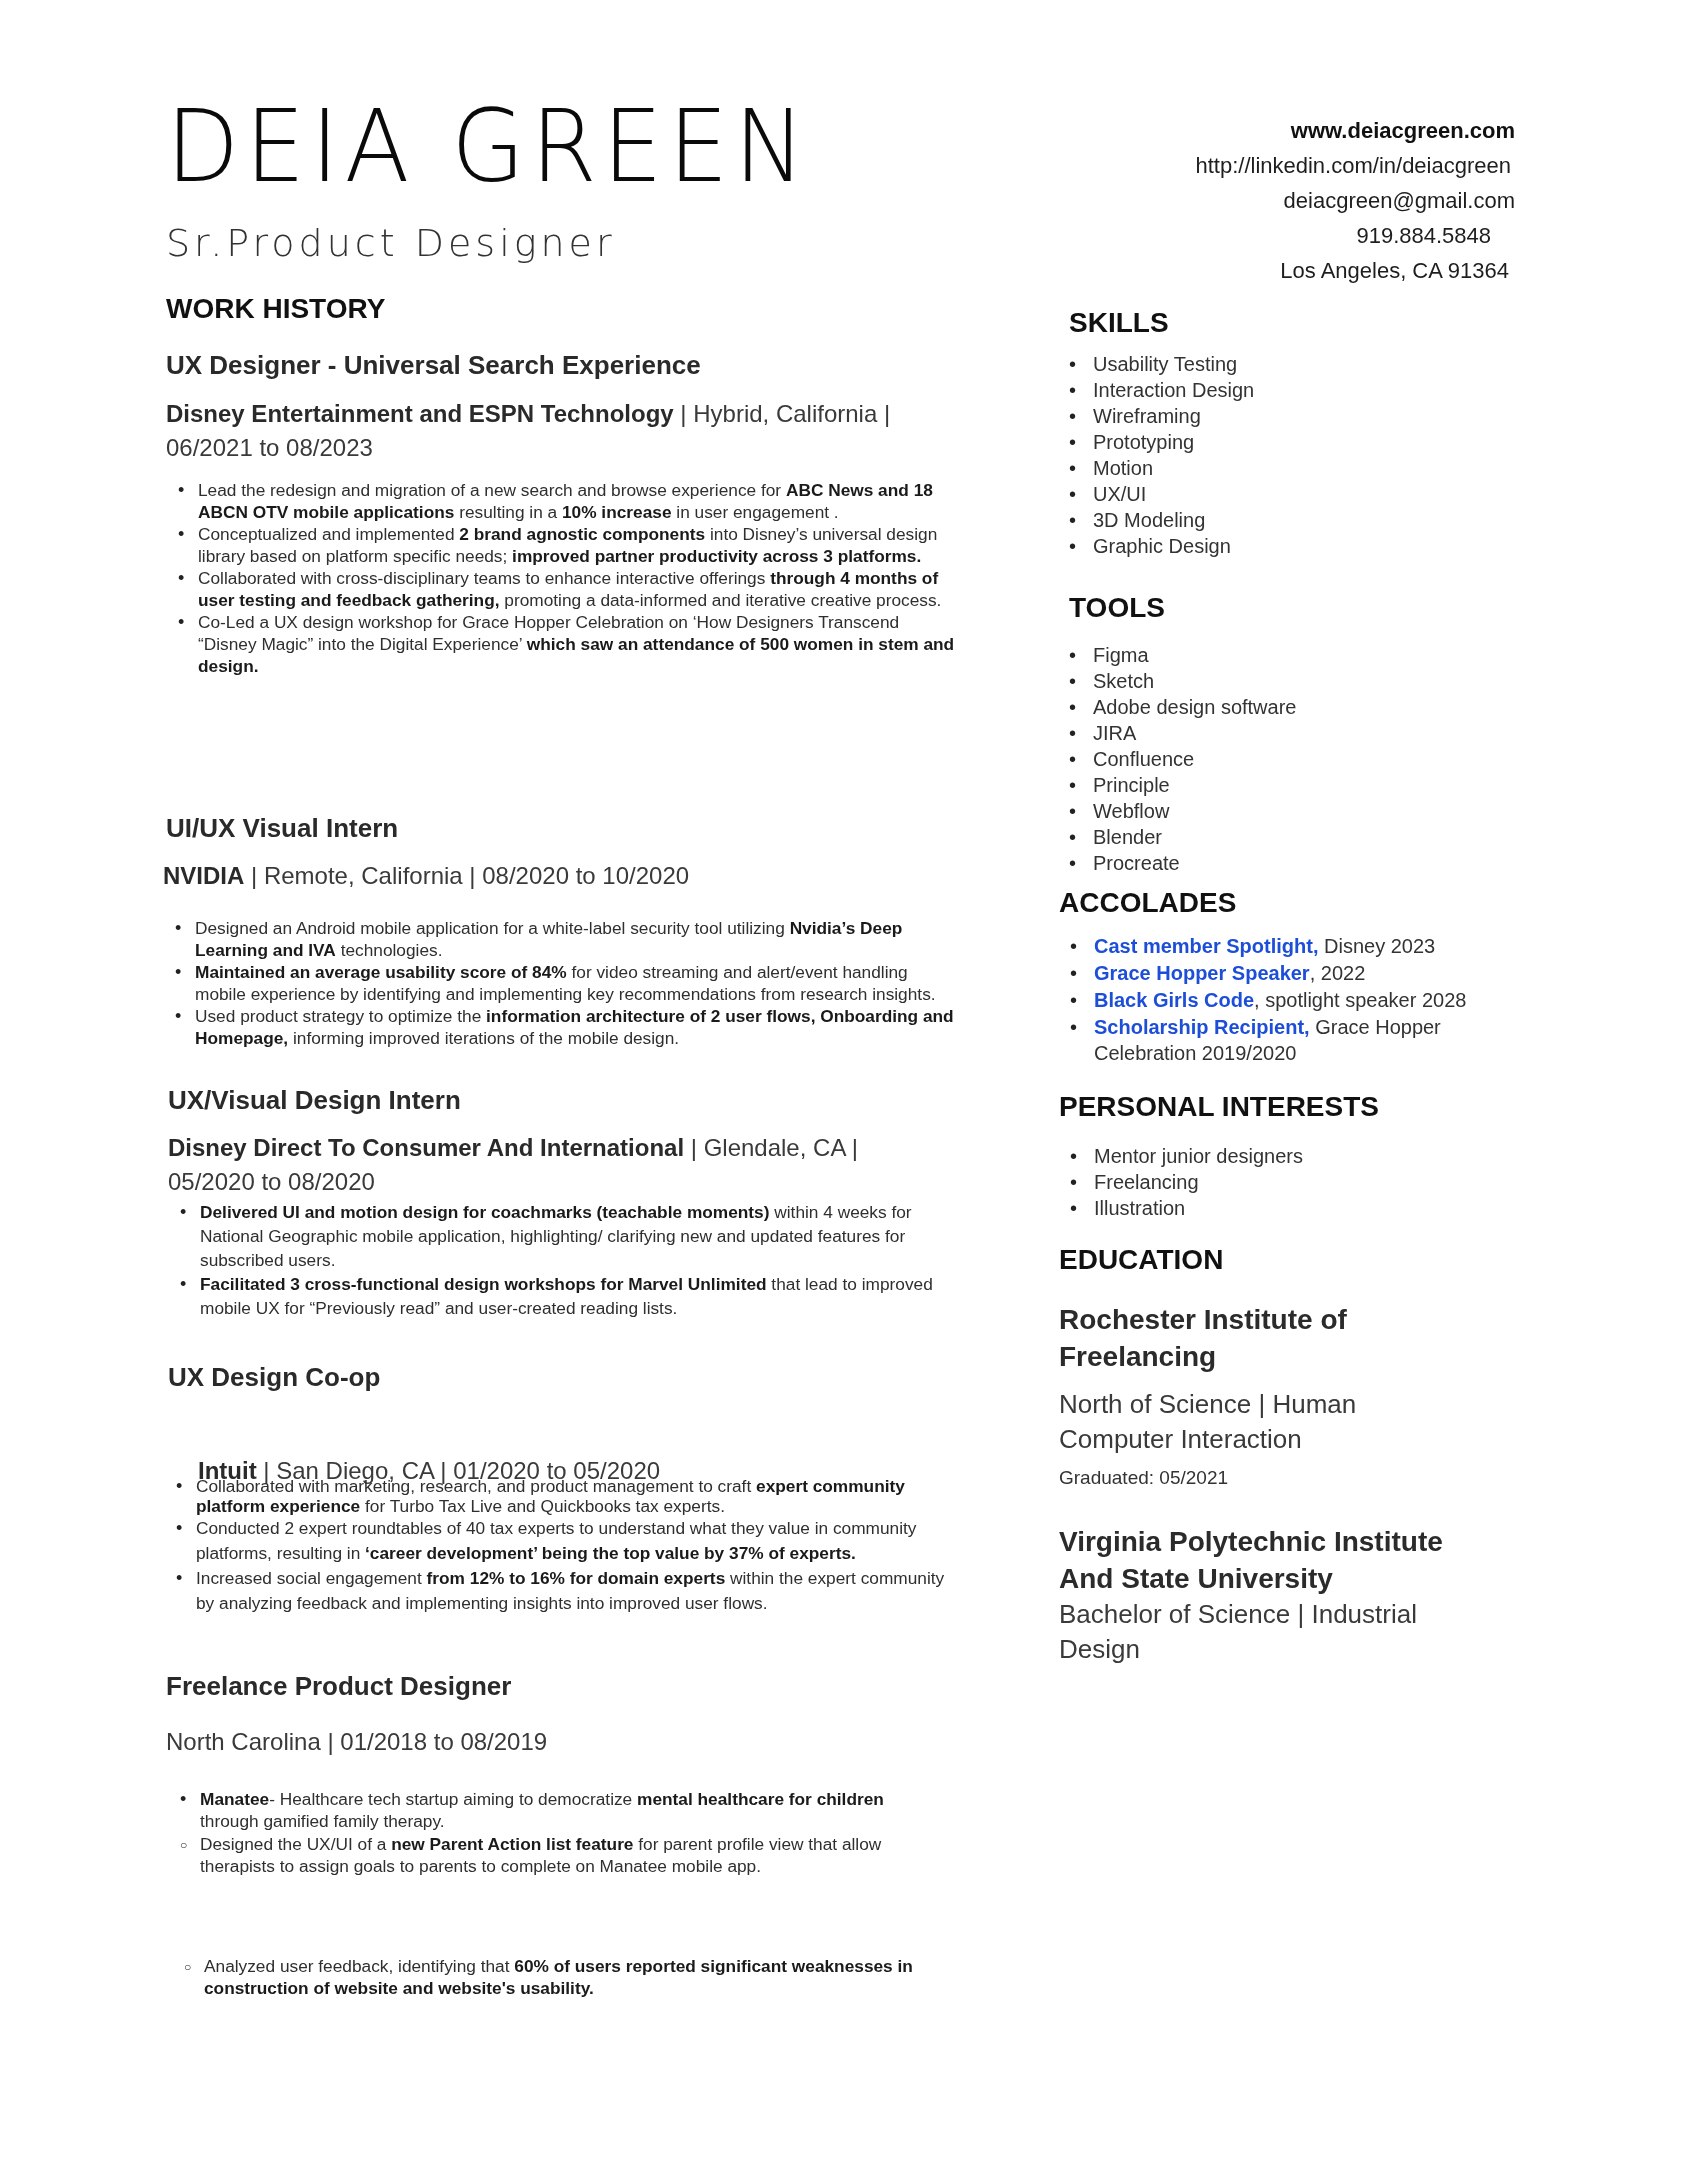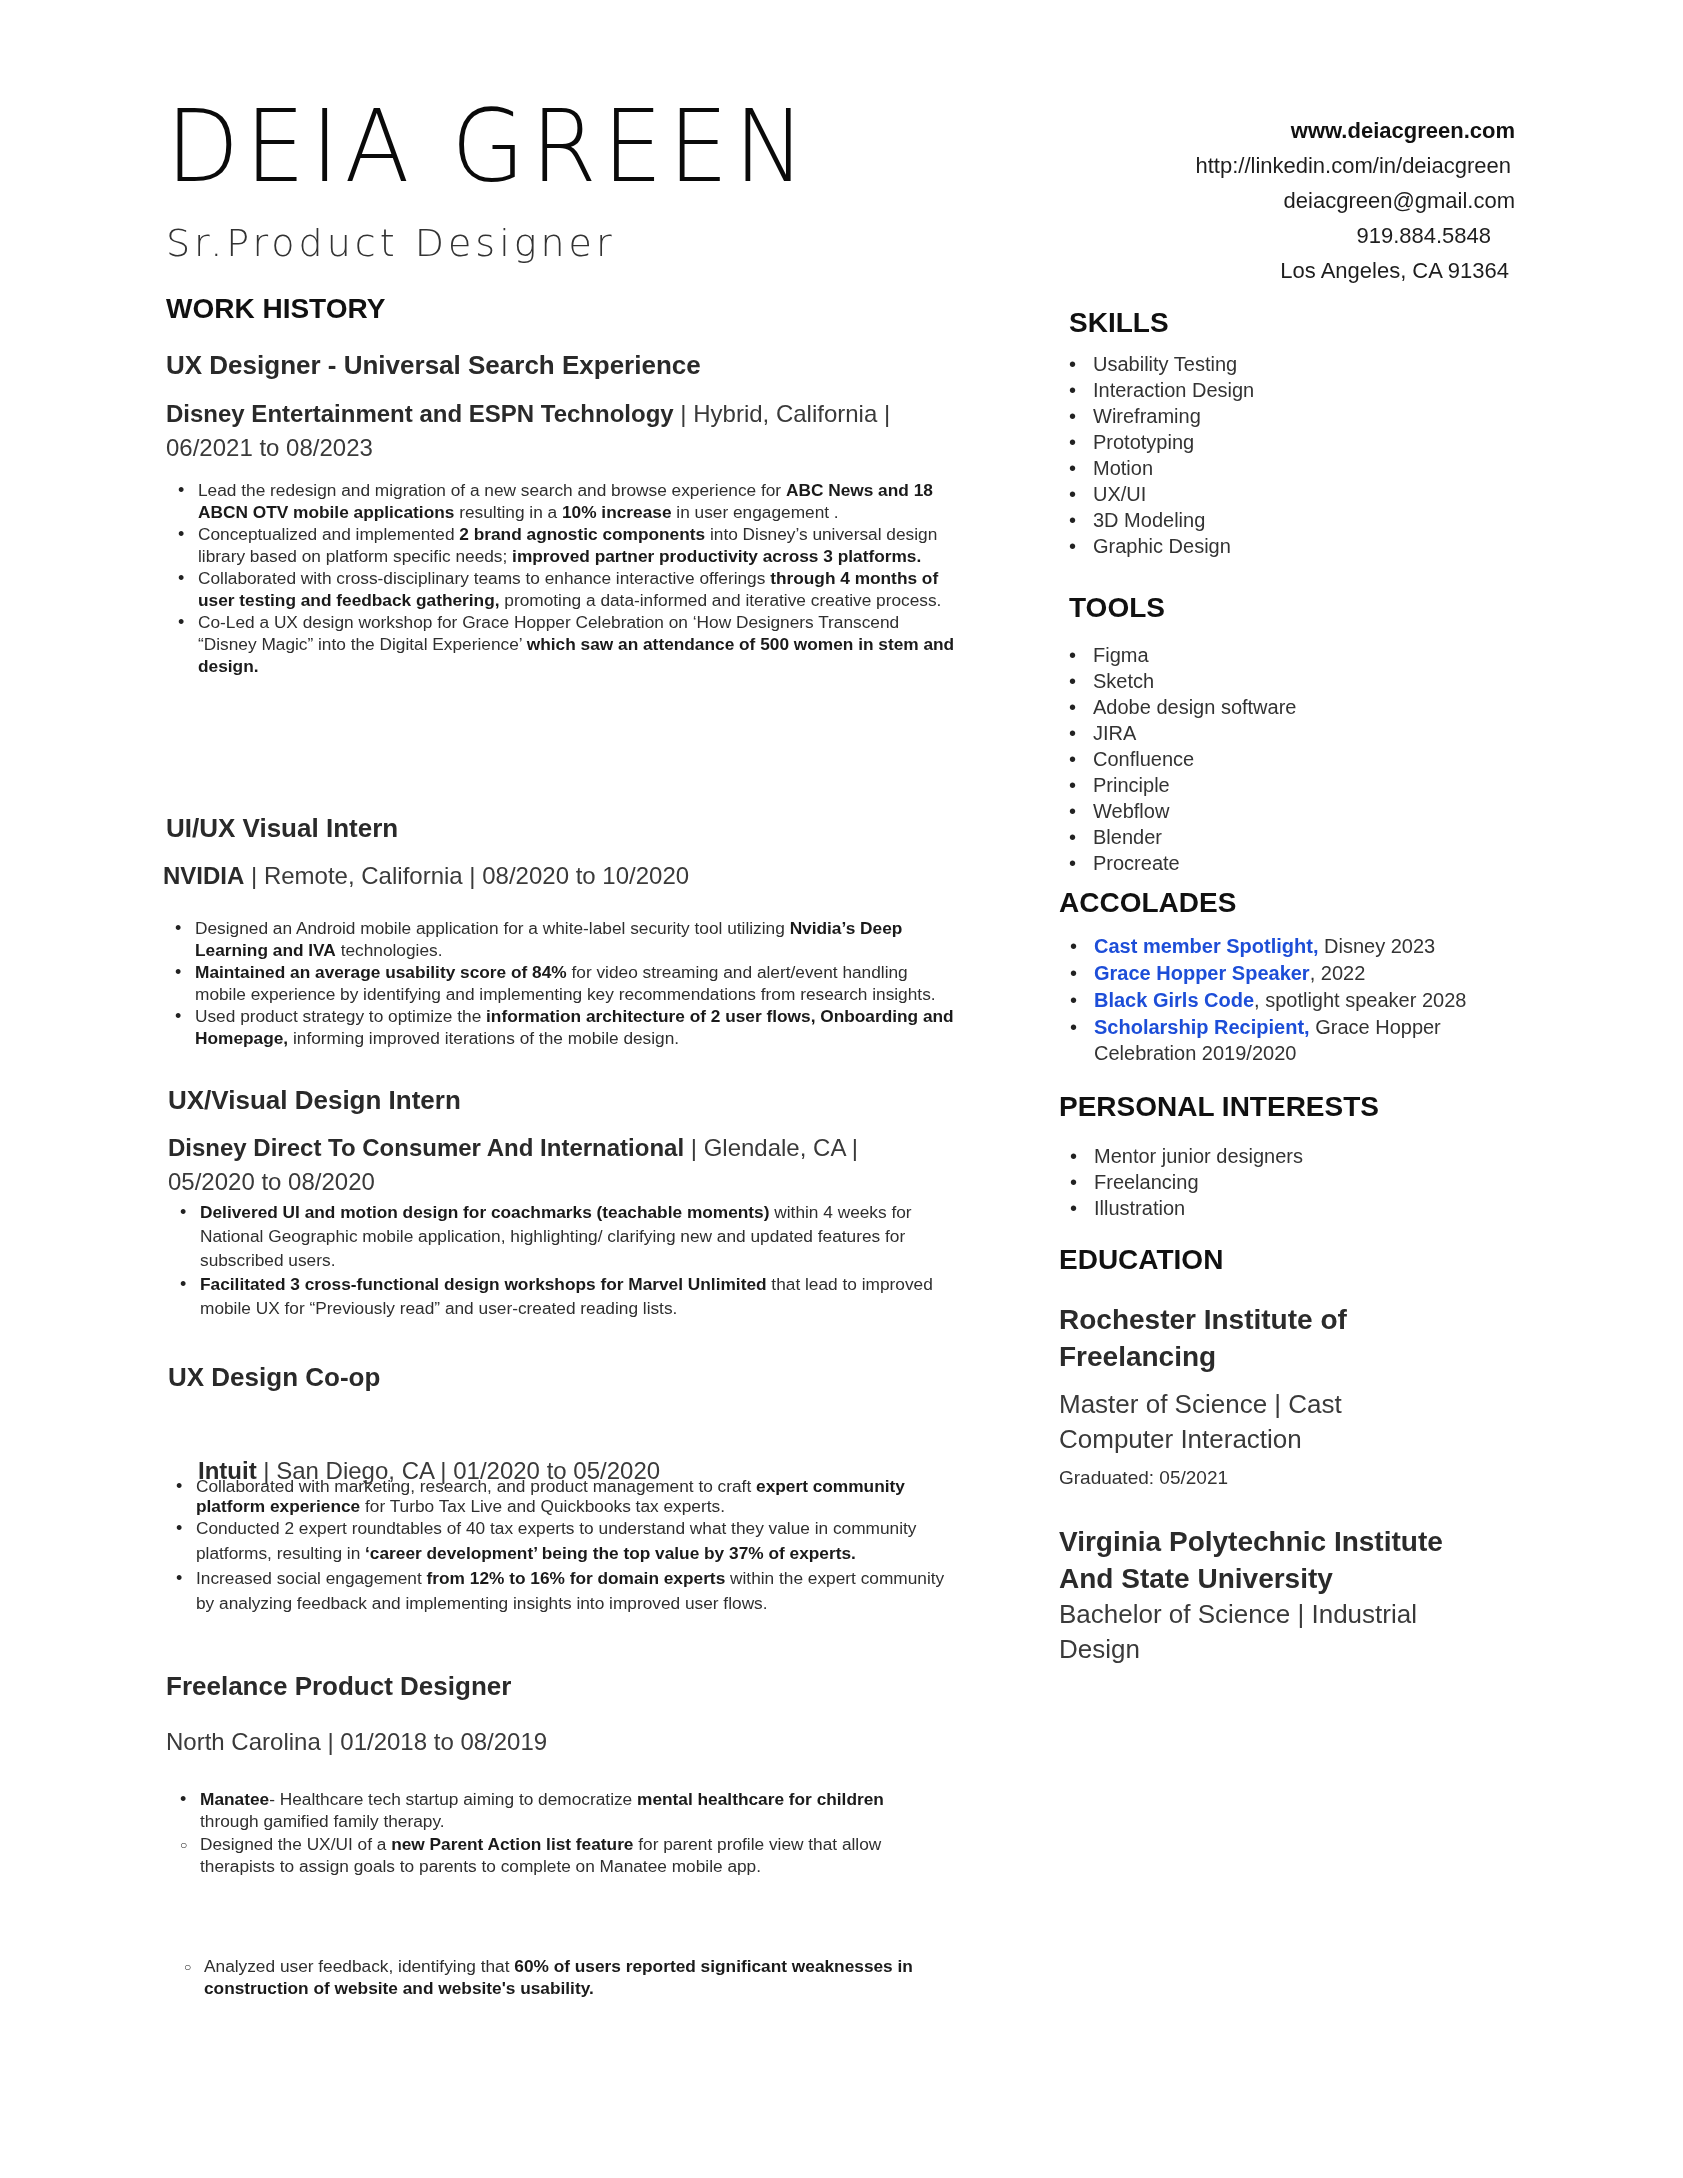--- a/index.html
+++ b/index.html
@@ -156,21 +156,21 @@
   <ul class="rlist abs" style="top:836px; left:-3px;">
       <li>Mentor junior designers</li>
       <li>Freelancing</li>
       <li>Illustration</li>
     </ul>
 
   <div class="section-heading abs" style="top:937px; left:-10px;">EDUCATION</div>
 
   <div class="abs" style="top:994px; left:-10px; width:337px;">
     <div class="edu-school">Rochester Institute of Freelancing</div>
-    <div class="edu-degree" style="margin-top:12px;">Master of Science | Cast Computer Interaction</div>
+    <div class="edu-degree" style="margin-top:12px;">North of Science | Human Computer Interaction</div>
     <div class="edu-grad" style="margin-top:10px;">Graduated: 05/2021</div>
   </div>
 
   <div class="abs" style="top:1216px; left:-10px; width:396px;">
     <div class="edu-school">Virginia Polytechnic Institute And State University</div>
     <div class="edu-degree">Bachelor of Science | Industrial Design</div>
   </div>
 </div>
 
 

